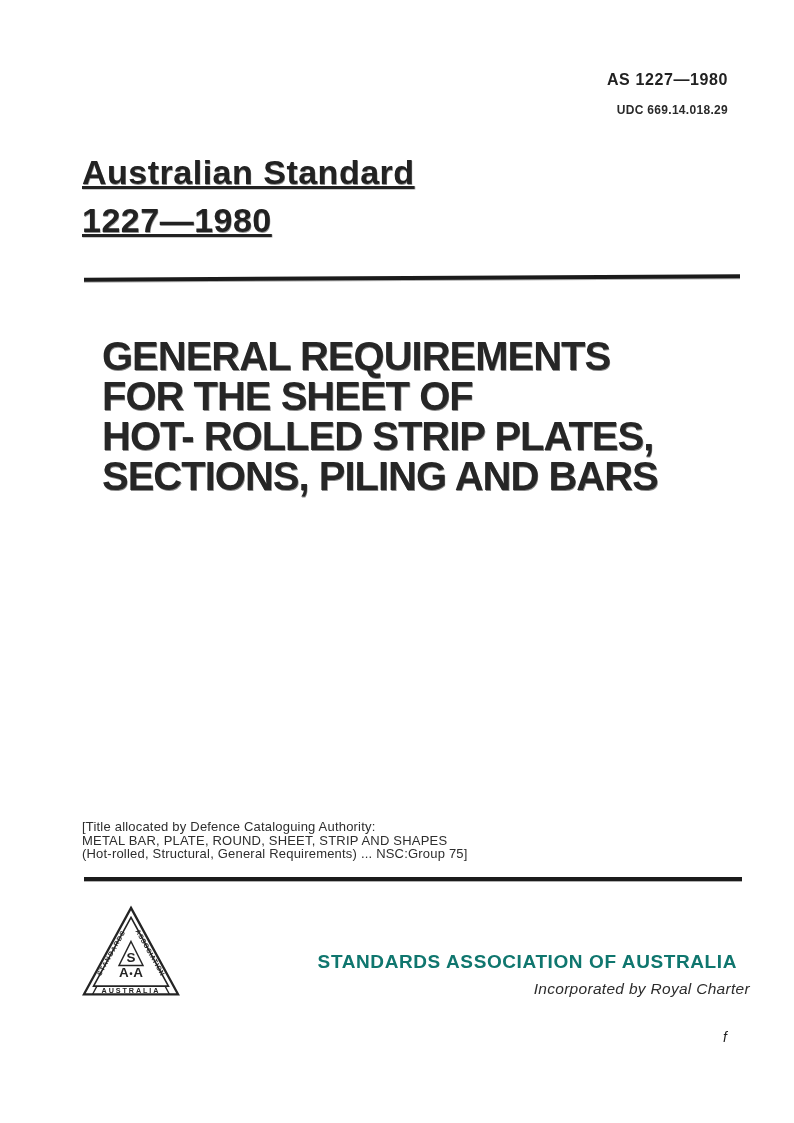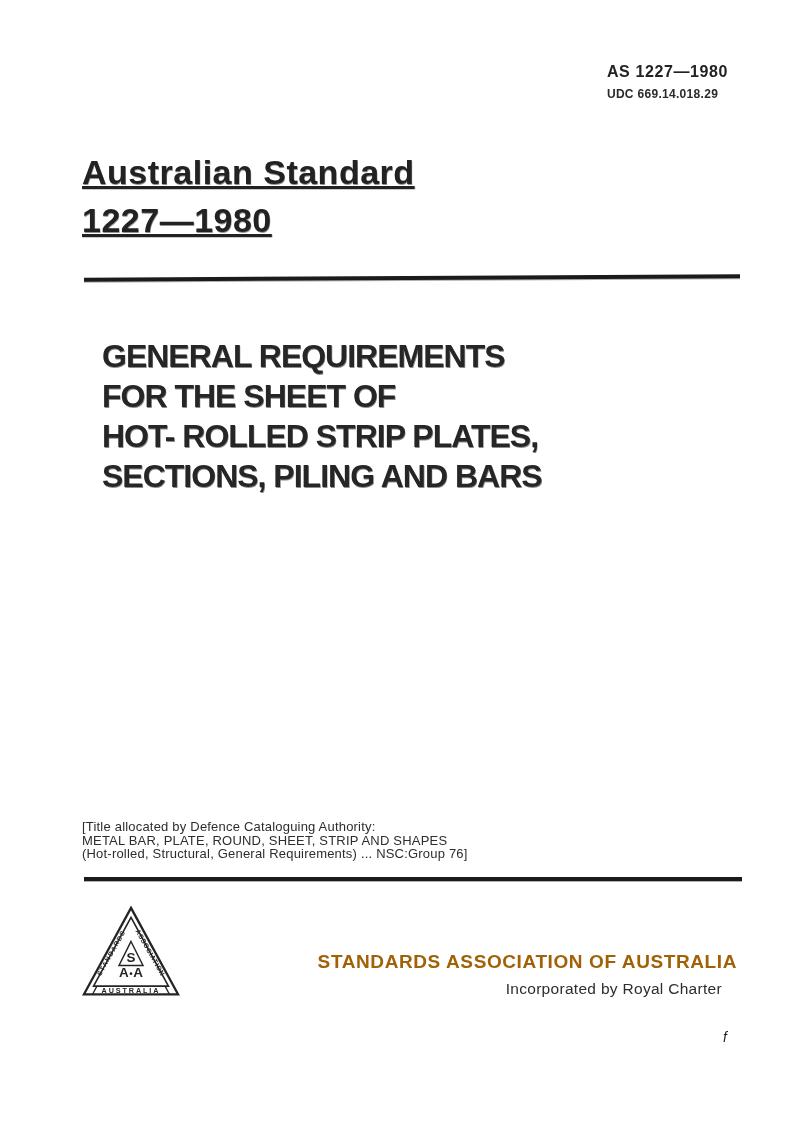--- a/index.html
+++ b/index.html
@@ -12,36 +12,36 @@
     width: 794px;
     height: 1123px;
     background: #ffffff;
     overflow: hidden;
     font-family: "Liberation Sans", sans-serif;
     color: #1f1f1f;
   }
   .abs { position: absolute; }
 
   .doc-ref {
-    top: 64px;
+    top: 72px;
     right: 66px;
-    text-align: left;
+    text-align: right;
     line-height: 16px;
   }
   .doc-ref .num {
     font-size: 16px;
     font-weight: bold;
     letter-spacing: 0.6px;
     color: #222;
   }
   .doc-ref .udc {
     font-size: 12px;
     font-weight: 600;
     letter-spacing: 0.3px;
-    margin-top: 6px;
+    margin-top: 14px;
     color: #2a2a2a;
   }
 
   .masthead {
     left: 82px;
     top: 148px;
     font-weight: bold;
     font-size: 34px;
     letter-spacing: 0.5px;
     line-height: 48px;
@@ -63,21 +63,21 @@
   }
   .rule-bottom {
     top: 877px;
     width: 658px;
   }
 
   .main-title {
     left: 102px;
     top: 336px;
     font-weight: bold;
-    font-size: 32px;
+    font-size: 40px;
     letter-spacing: -1px;
     line-height: 40px;
     color: #262626;
     text-shadow: 0.6px 0.6px 0 rgba(45,45,45,0.55);
     white-space: nowrap;
   }
 
   .catalogue-note {
     left: 82px;
     top: 820px;
@@ -94,28 +94,29 @@
     width: 98px;
     height: 96px;
   }
 
   .publisher {
     right: 57px;
     top: 951px;
     font-size: 19px;
     font-weight: bold;
     letter-spacing: 0.6px;
-    color: #a16207;
+    color: #0f766e;
     text-align: right;
     white-space: nowrap;
   }
   .charter {
-    right: 72px;
+    right: 44px;
     top: 980px;
     font-size: 15.5px;
+    font-style: italic;
     letter-spacing: 0.3px;
     color: #2d2d2d;
     text-align: right;
     white-space: nowrap;
   }
 
   .page-mark {
     left: 723px;
     top: 1029px;
     font-size: 14px;
@@ -149,21 +150,21 @@
   <div class="abs main-title">
     <div>GENERAL REQUIREMENTS</div>
     <div>FOR THE SHEET OF</div>
     <div>HOT- ROLLED STRIP PLATES,</div>
     <div>SECTIONS, PILING AND BARS</div>
   </div>
 
   <div class="abs catalogue-note">
     <div>[Title allocated by Defence Cataloguing Authority:</div>
     <div>METAL BAR, PLATE, ROUND, SHEET, STRIP AND SHAPES</div>
-    <div>(Hot-rolled, Structural, General Requirements) ... NSC:Group 76]</div>
+    <div>(Hot-rolled, Structural, General Requirements) ... NSC:Group 75]</div>
   </div>
 
   <div class="abs rule rule-bottom"></div>
 
   <div class="abs logo-box">
     <svg width="98" height="96" viewBox="0 0 100 100">
 
       <path d="M50 3 L99 93 L1 93 Z" fill="none" stroke="#242424" stroke-width="2.4"></path>
 
       <path d="M50 13 L89 84.5 L11 84.5 Z" fill="none" stroke="#242424" stroke-width="1.7"></path>

